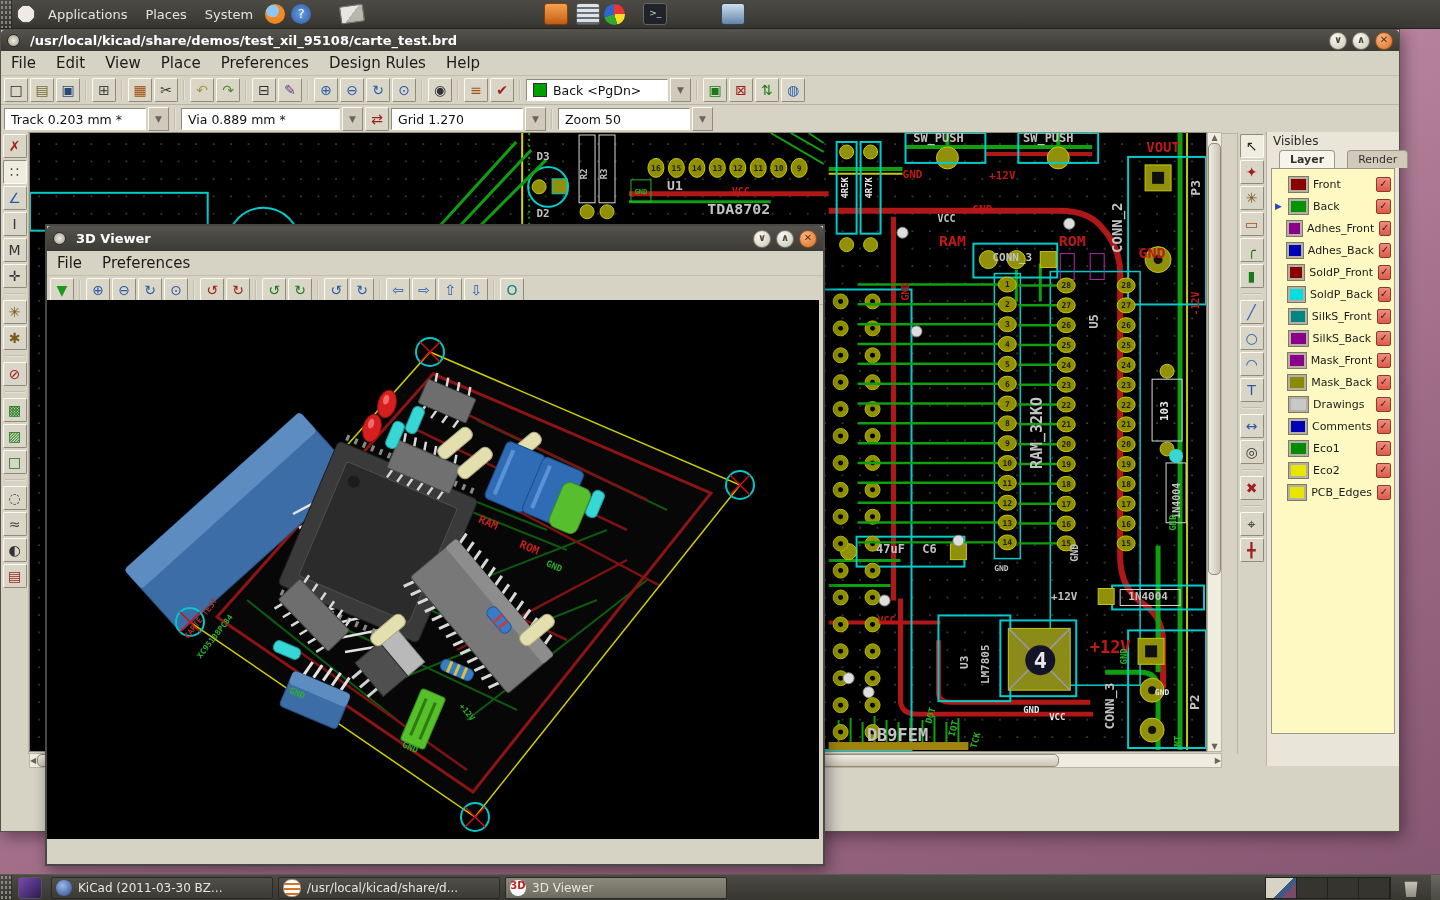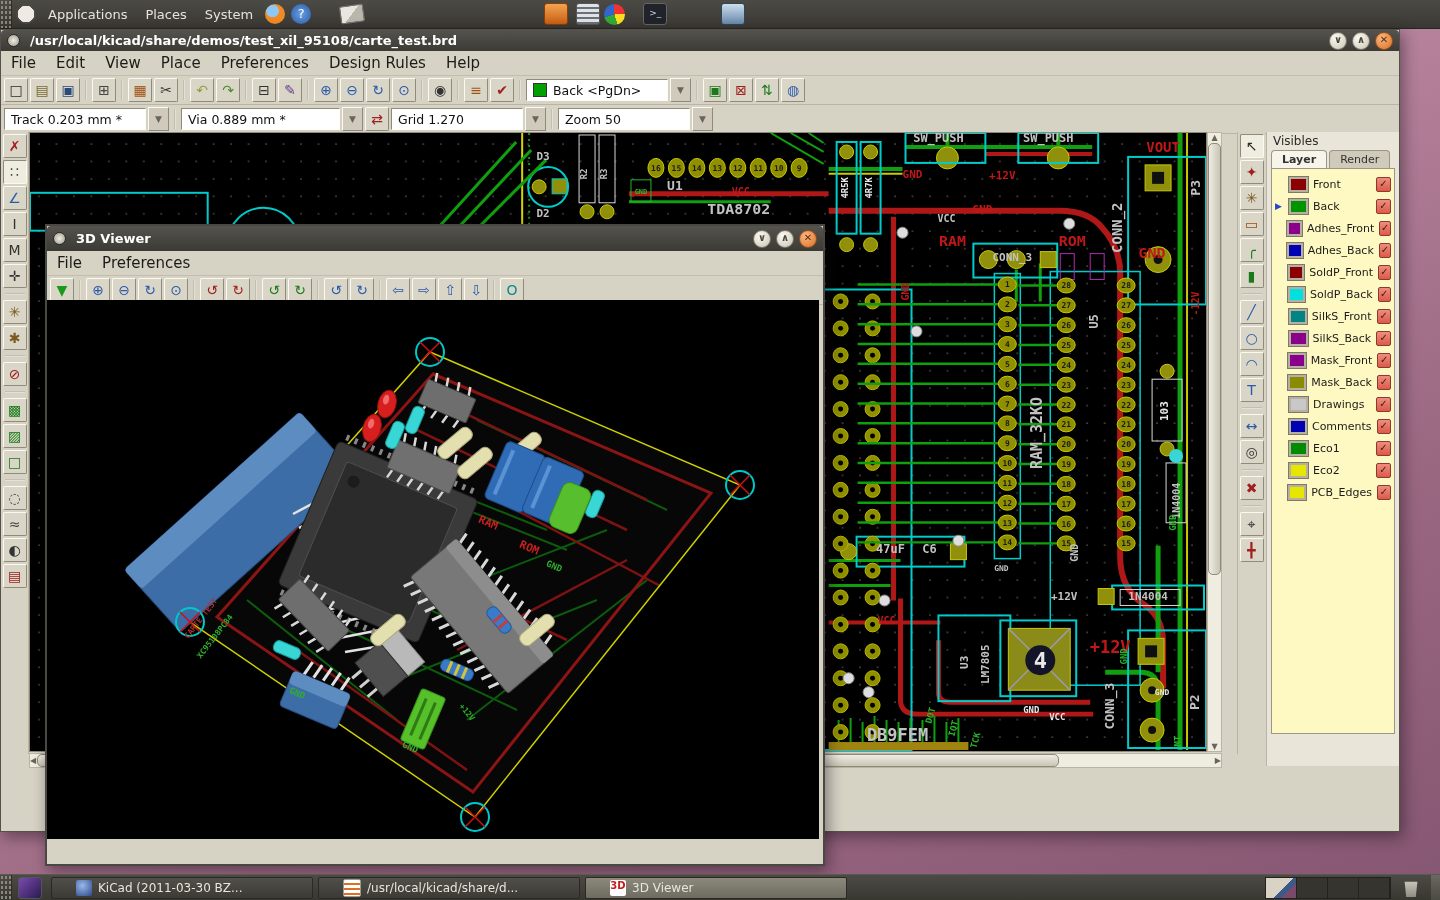--- a/index.html
+++ b/index.html
@@ -62,43 +62,43 @@
   #right-bar{left:1236px;height:620px;border-left:1px solid #b9b4a4;}
   #pcb-canvas{position:absolute;left:28px;top:0;width:1178px;height:620px;background:#000;border:1px solid #8f8a7a;box-sizing:border-box;}
   #vscroll{position:absolute;left:1206px;top:0;width:15px;height:620px;background:#efece0;border:1px solid #b9b4a4;box-sizing:border-box;
     display:flex;flex-direction:column;align-items:center;font-size:8px;color:#6a6558;}
   #vscroll .thumb{width:11px;flex:0 0 430px;background:linear-gradient(90deg,#efede4,#c9c4b3);border:1px solid #8f8a7a;border-radius:5px;margin:1px 0;}
   #hscroll{position:absolute;left:28px;top:621px;width:1193px;height:15px;background:#efece0;border:1px solid #b9b4a4;box-sizing:border-box;
     display:flex;align-items:center;font-size:8px;color:#6a6558;}
   #hscroll .thumb{height:11px;flex:0 0 1020px;background:linear-gradient(#efede4,#c9c4b3);border:1px solid #8f8a7a;border-radius:5px;margin:0 1px;}
   #layers-panel{position:absolute;left:1265px;top:0;width:133px;height:634px;background:#e9e5d8;border-left:1px solid #b9b4a4;box-sizing:border-box;font-size:11px;}
   #layers-title{padding:2px 6px;color:#2a2a26;font-size:12px;}
-  .tabs{display:flex;padding:0 4px;gap:2px;}
+  .tabs{display:flex;padding:0 12px;gap:12px;}
   .tab{padding:2px 10px;border:1px solid #9b9687;border-bottom:none;border-radius:4px 4px 0 0;background:#cfcaba;color:#333;}
   .tab.active{background:#f7f4ea;font-weight:bold;}
   #layer-list{margin:0 4px;background:#fef9c3;border:1px solid #9b9687;height:560px;padding-top:4px;}
   .lrow{display:flex;align-items:center;height:22px;padding:0 3px;gap:5px;}
   .lcur{width:9px;color:#2a46c8;font-size:9px;}
   .lsw{width:15px;height:11px;border:2px solid #b5b0a0;background:#888;box-shadow:0 0 0 1px #7d7868;}
   .llabel{flex:1;color:#1c1b18;}
   .lchk{width:13px;height:13px;background:linear-gradient(#ef8d7e,#dd5a48);border:1px solid #8a3a30;border-radius:2px;
     color:#3a1d18;font-size:10px;line-height:12px;text-align:center;font-weight:bold;}
   .field{background:#f2f0e4;border:1px solid;border-color:#8f8a7a #fdfcf7 #fdfcf7 #8f8a7a;font-size:12.5px;color:#1c1b18;
     display:flex;align-items:center;padding:0 7px;white-space:pre;}
   
   #viewer3d{left:45px;top:224px;width:776px;height:638px;border:2px solid #4a4842;}
   #v3d-canvas{position:absolute;left:0;top:74px;width:772px;height:539px;background:#000;}
   #v3d-status{position:absolute;left:0;top:613px;width:772px;height:23px;display:flex;gap:3px;padding:1px 2px;box-sizing:border-box;background:#d6d2c4;}
   
   #taskbar{position:absolute;left:0;top:874px;width:1440px;height:26px;background:linear-gradient(#4b4a45,#37362f);
     display:flex;align-items:center;color:#e8e5dc;font-size:12px;border-top:1px solid #5a584f;}
-  .task{display:flex;align-items:center;gap:6px;width:212px;height:20px;margin-left:5px;padding:0 24px;
+  .task{display:flex;align-items:center;gap:6px;width:212px;height:20px;margin-left:5px;padding:0 4px;
     background:linear-gradient(#504f49,#3b3a34);border:1px solid #2a2926;border-radius:2px;overflow:hidden;white-space:nowrap;}
   .task.active{background:linear-gradient(#8b887c,#6e6b60);}
-  .task .tic{flex:0 0 16px;height:16px;border-radius:2px;}
+  .task .tic{flex:0 0 16px;height:16px;border-radius:8px;}
   #ws-switch{margin-left:auto;display:flex;border:1px solid #23221f;}
   .ws{width:30px;height:20px;background:#35342f;border-right:1px solid #23221f;}
   .ws.cur{background:linear-gradient(135deg,#d8d3c5 55%,#3a5a8a 55% 70%,#7a4a6a 70%);}
   #trash{width:16px;height:18px;margin:0 10px 0 12px;background:linear-gradient(#cfccc2,#8f8c82);clip-path:polygon(10% 15%,90% 15%,80% 100%,20% 100%);position:relative;}
   .endhandle{width:9px;height:100%;background:linear-gradient(#6a685f,#4a4942);margin-left:2px;}
   svg text{font-family:"DejaVu Sans Mono","DejaVu Sans",monospace;}
 </style>
 </head>
 <body>
 

